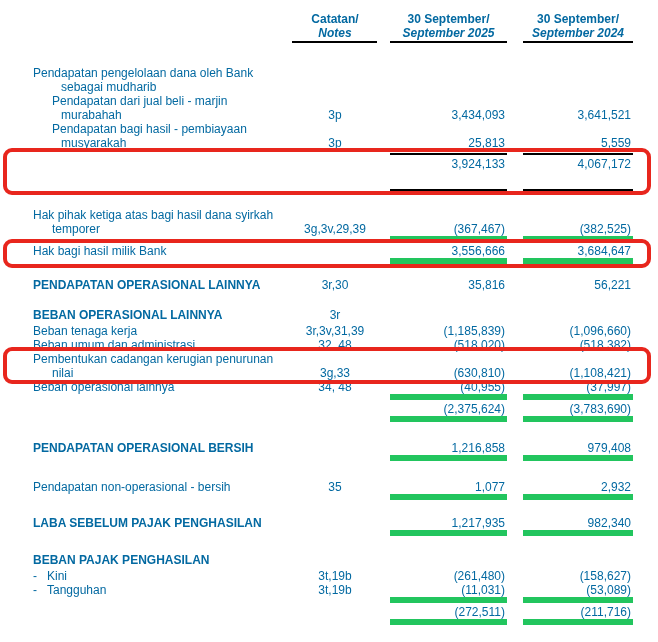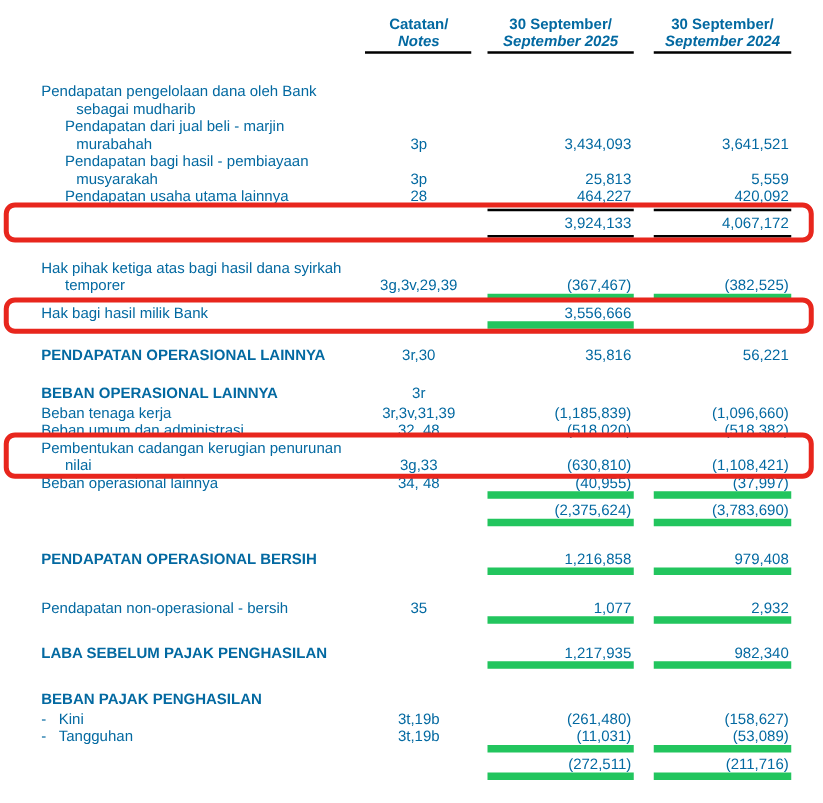--- a/index.html
+++ b/index.html
@@ -18,21 +18,21 @@
   .c-label { width:290px; box-sizing:border-box; padding-left:33px; }
   .c-label.ind1 { padding-left:52px; }
   .c-label.ind2 { padding-left:61px; }
   .c-note { width:90px; text-align:center; }
   .c-v1 { width:117px; margin-left:10px; text-align:right; padding-right:2px; box-sizing:border-box; }
   .c-v2 { width:110px; margin-left:16px; text-align:right; padding-right:2px; box-sizing:border-box; }
   .b { font-weight:bold; }
   .i { font-style:italic; }
   
   .vl-bottom { border-bottom:6px solid #22c55e; }
-  .vl-topbottom { border-top:2px solid #000; border-bottom:2px solid #000; padding-top:2px; padding-bottom:3px;text-align:right; }
+  .vl-topbottom { border-top:2px solid #000; border-bottom:2px solid #000; padding-top:2px; padding-bottom:18px;text-align:right; }
   .vl-double { border-bottom:6px double #000; padding-bottom:1px; }
   
   .hdr { display:flex; margin-bottom:23px; }
   .hdr .cell { text-align:center; }
   .hdr .rule { border-bottom:2px solid #000; margin-top:1px; }
   .hdr .n-rule { width:85px; margin-left:2px; }
   
   .hl { position:relative; }
   .hl::after {
     content:"";
@@ -98,26 +98,20 @@
         <div class="c-note"></div>
         <div class="c-v1"></div>
         <div class="c-v2"></div>
       </div>
       <div class="row">
         <div class="c-label ind2">musyarakah</div>
         <div class="c-note">3p</div>
         <div class="c-v1">25,813</div>
         <div class="c-v2">5,559</div>
       </div>
-      <div class="row">
-        <div class="c-label ind1">Pendapatan usaha utama lainnya</div>
-        <div class="c-note">28</div>
-        <div class="c-v1">464,227</div>
-        <div class="c-v2">420,092</div>
-      </div>
       <div class="spacer" style="height: 3px;"></div>
       <div class="hl" style="--hlc: #e8261d;">
         <div class="row">
           <div class="c-label ind0"></div>
           <div class="c-note"></div>
           <div class="c-v1 vl-topbottom">3,924,133</div>
           <div class="c-v2 vl-topbottom">4,067,172</div>
         </div>
       </div>
       <div class="spacer" style="height: 17px;"></div>
@@ -132,20 +126,21 @@
         <div class="c-note">3g,3v,29,39</div>
         <div class="c-v1 vl-bottom">(367,467)</div>
         <div class="c-v2 vl-bottom">(382,525)</div>
       </div>
       <div class="spacer" style="height: 2px;"></div>
       <div class="hl" style="--hlc: #e8261d;">
         <div class="row">
           <div class="c-label ind0">Hak bagi hasil milik Bank</div>
           <div class="c-note"></div>
           <div class="c-v1 vl-bottom">3,556,666</div>
+          <div class="c-v2 vl-bottom">3,684,647</div>
         </div>
       </div>
       <div class="spacer" style="height: 14px;"></div>
       <div class="row">
         <div class="c-label ind0 b">PENDAPATAN OPERASIONAL LAINNYA</div>
         <div class="c-note">3r,30</div>
         <div class="c-v1">35,816</div>
         <div class="c-v2">56,221</div>
       </div>
       <div class="spacer" style="height: 16px;"></div>

